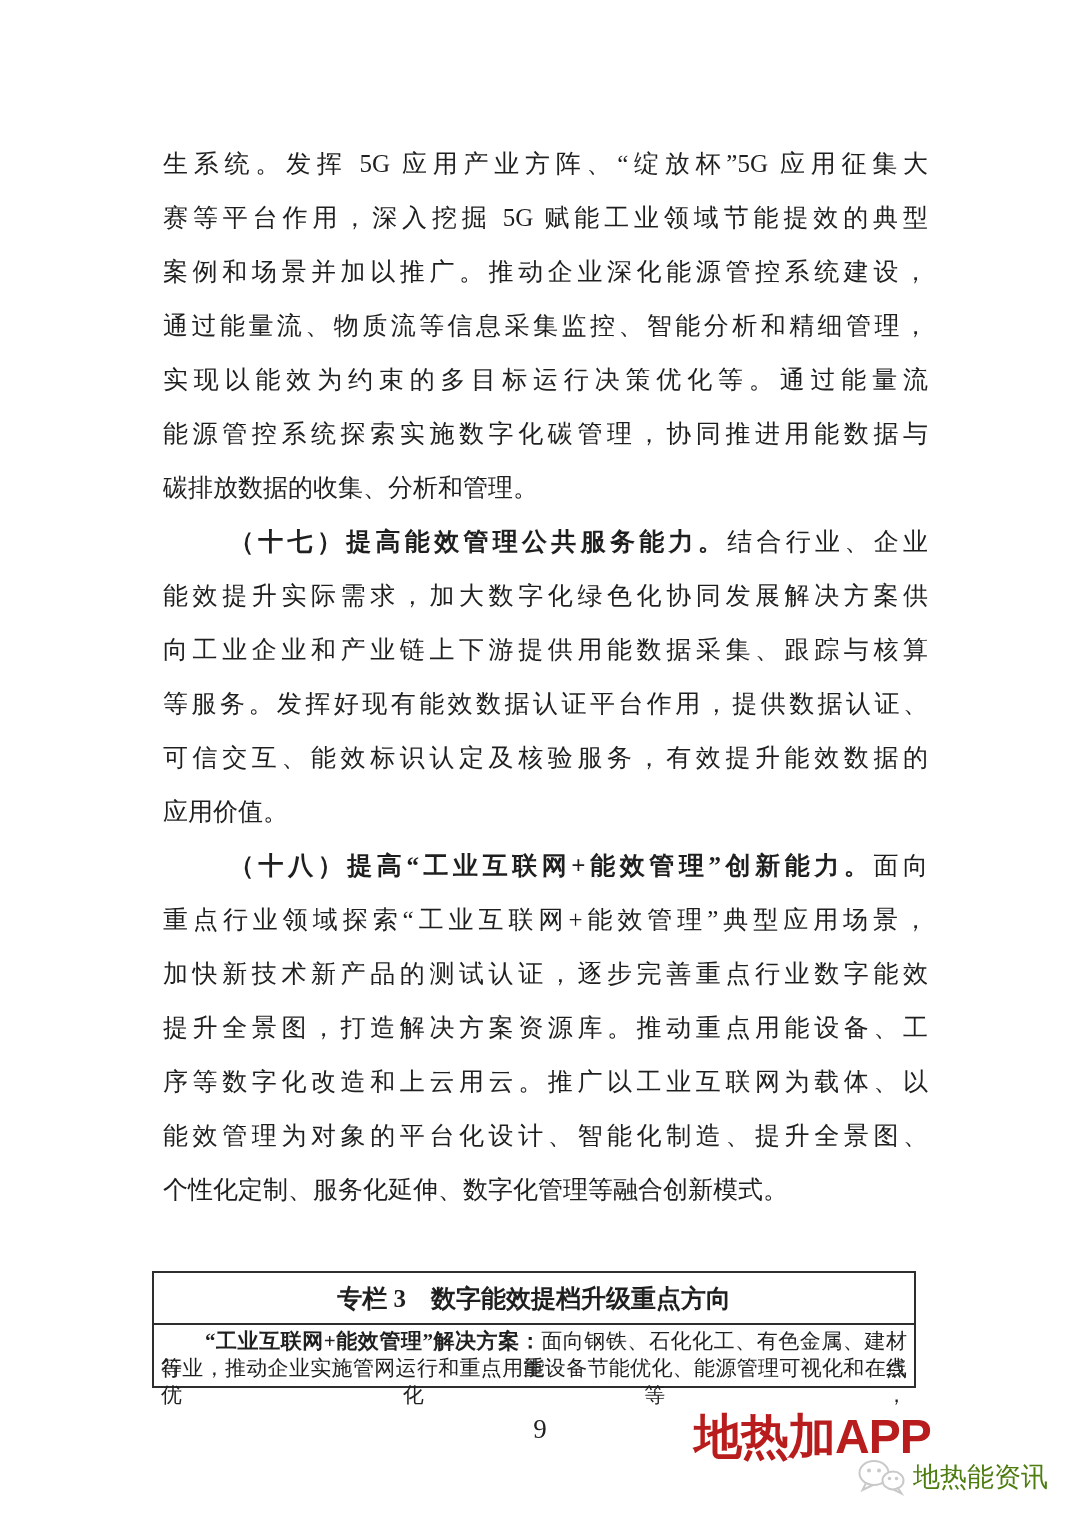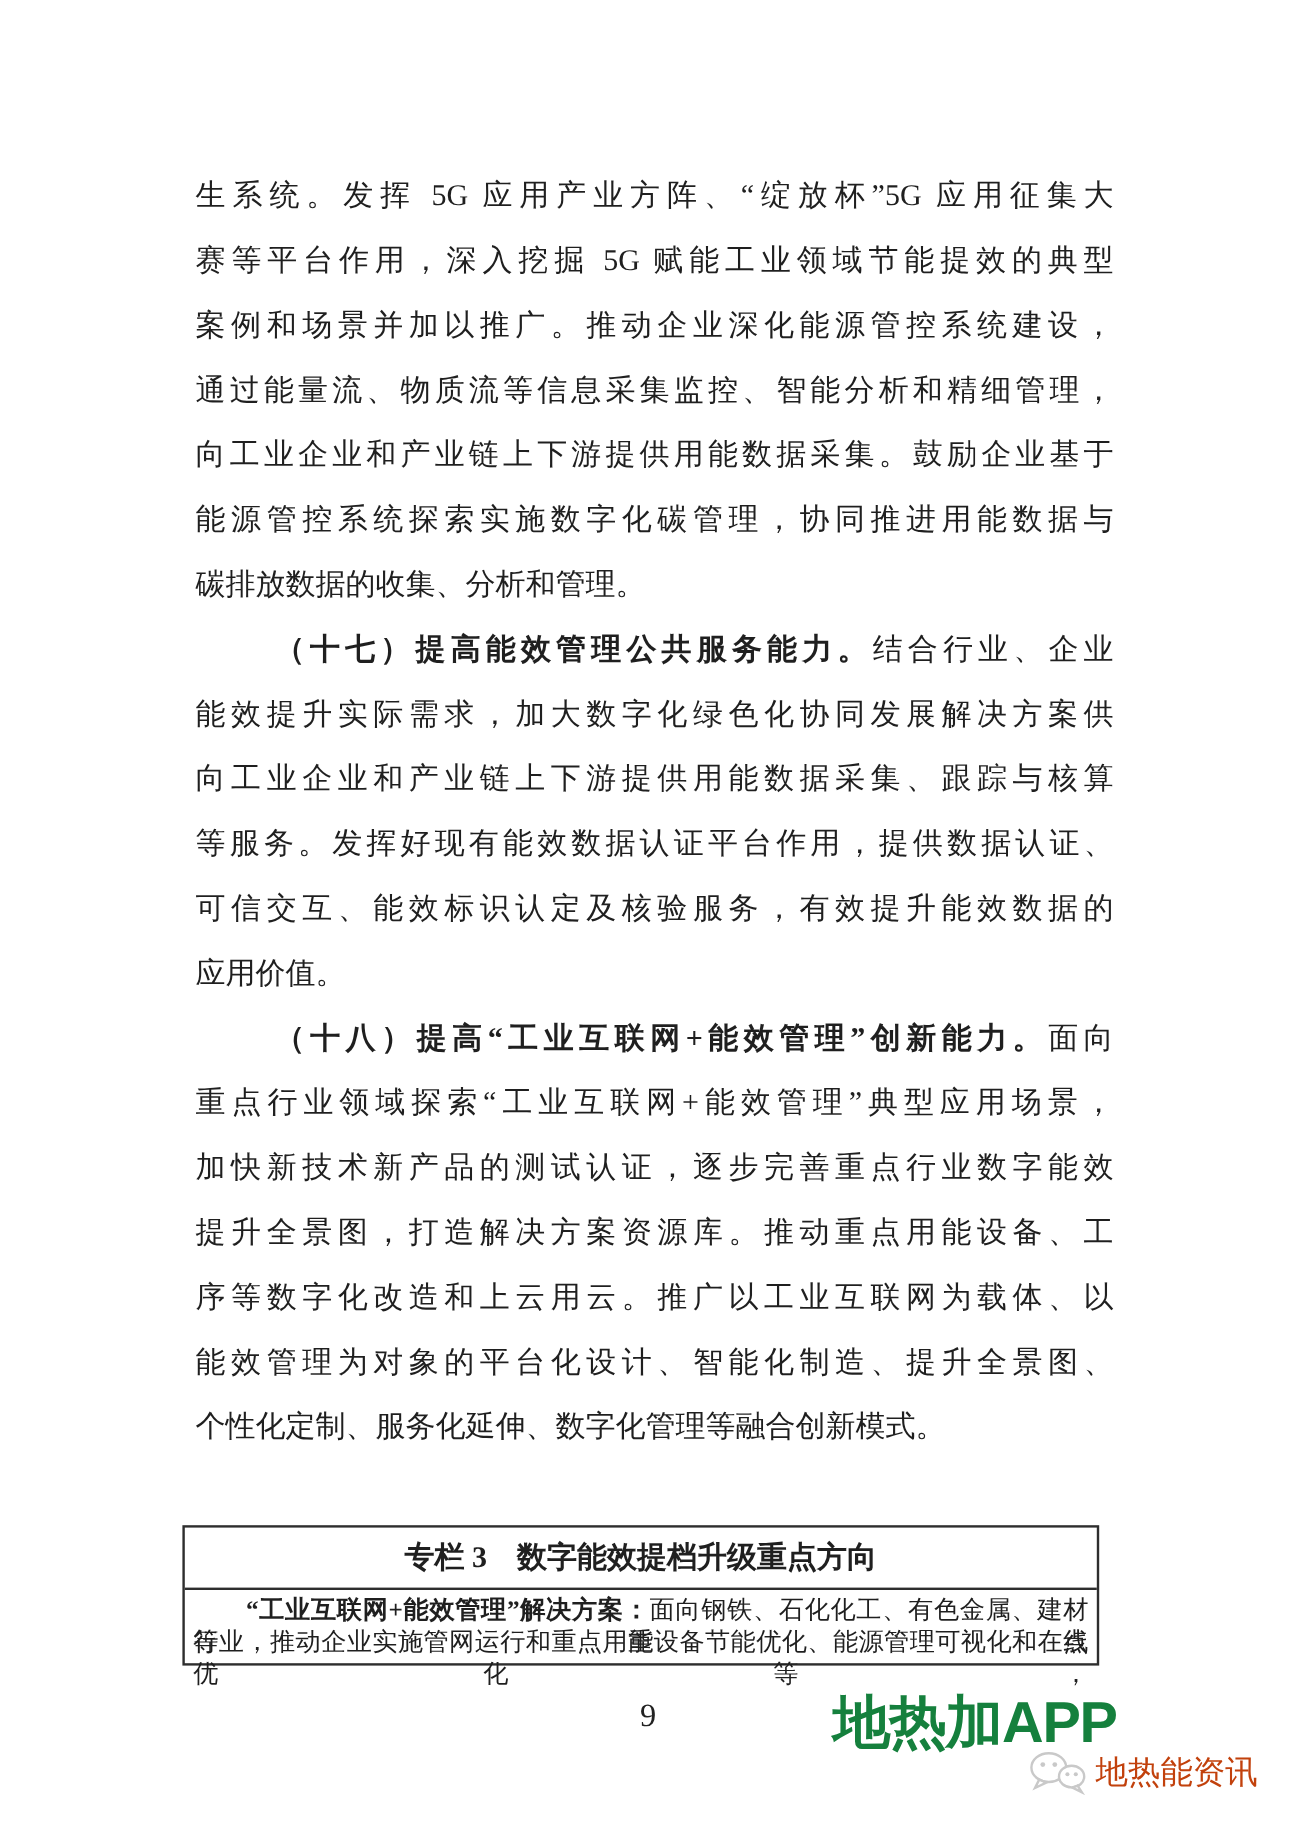--- a/index.html
+++ b/index.html
@@ -73,47 +73,47 @@
     color:#222222;
   }
   .brand-red {
     position:absolute;
     left:694px; top:1408px;
     font-family:"Liberation Sans", sans-serif;
     font-weight:bold;
     font-size:48px;
     line-height:58px;
     letter-spacing:-1px;
-    color:#15803d;
+    color:#b91c1c;
   }
   .channel-wm {
     position:absolute;
     left:856px; top:1458px;
     display:flex;
     align-items:center;
     gap:7px;
     font-family:"Liberation Sans", sans-serif;
     font-size:27px;
-    color:#c2410c;
+    color:#4d7c0f;
     text-shadow:0 1px 0 #ffffff;
   }
   .wm-icon { flex:0 0 auto; }
 </style>
 </head>
 <body>
 
 <div class="page">
 
   <main class="text-block">
 
     <div class="line">生系统。发挥 5G 应用产业方阵、“绽放杯”5G 应用征集大</div>
     <div class="line">赛等平台作用，深入挖掘 5G 赋能工业领域节能提效的典型</div>
     <div class="line">案例和场景并加以推广。推动企业深化能源管控系统建设，</div>
     <div class="line">通过能量流、物质流等信息采集监控、智能分析和精细管理，</div>
-    <div class="line">向工业企业和产业链上下游提供用能数据采集。鼓励企业基于</div>
+    <div class="line">实现以能效为约束的多目标运行决策优化等。通过能量流</div>
     <div class="line">能源管控系统探索实施数字化碳管理，协同推进用能数据与</div>
     <div class="line last">碳排放数据的收集、分析和管理。</div>
 
     <div class="line indent"><span class="b">（十七）提高能效管理公共服务能力。</span><span>结合行业、企业</span></div>
     <div class="line">能效提升实际需求，加大数字化绿色化协同发展解决方案供</div>
     <div class="line">向工业企业和产业链上下游提供用能数据采集、跟踪与核算</div>
     <div class="line">等服务。发挥好现有能效数据认证平台作用，提供数据认证、</div>
     <div class="line">可信交互、能效标识认定及核验服务，有效提升能效数据的</div>
     <div class="line last">应用价值。</div>
 

